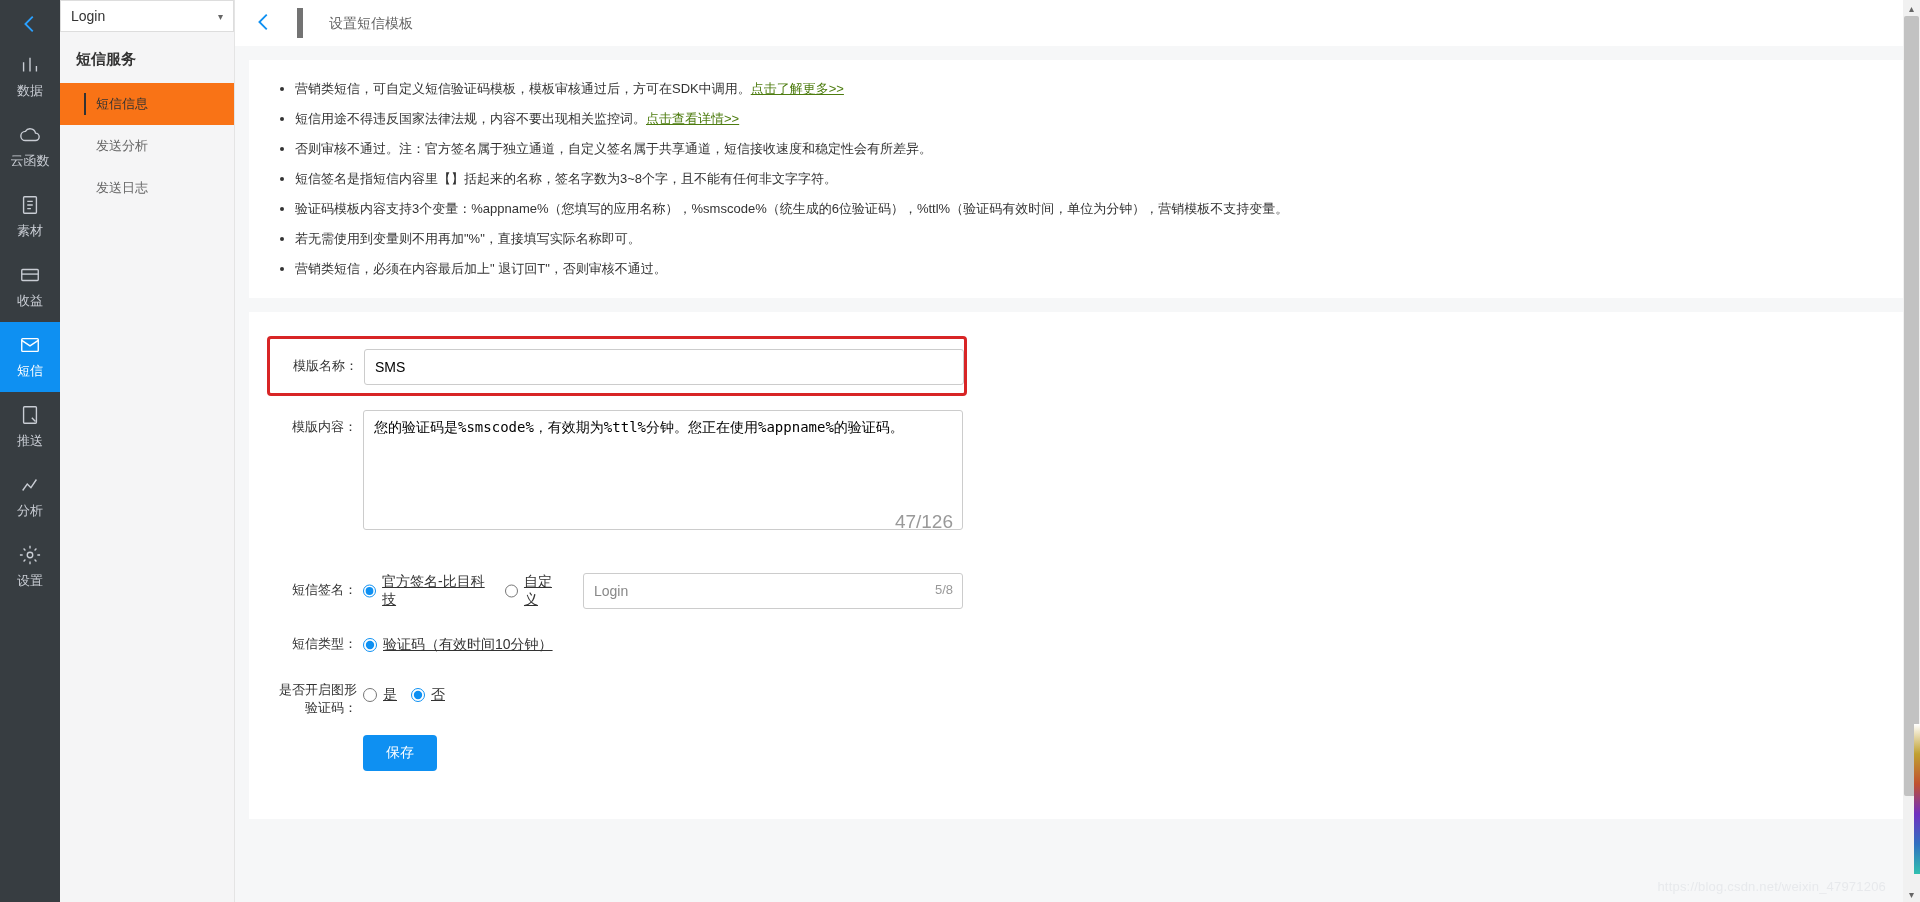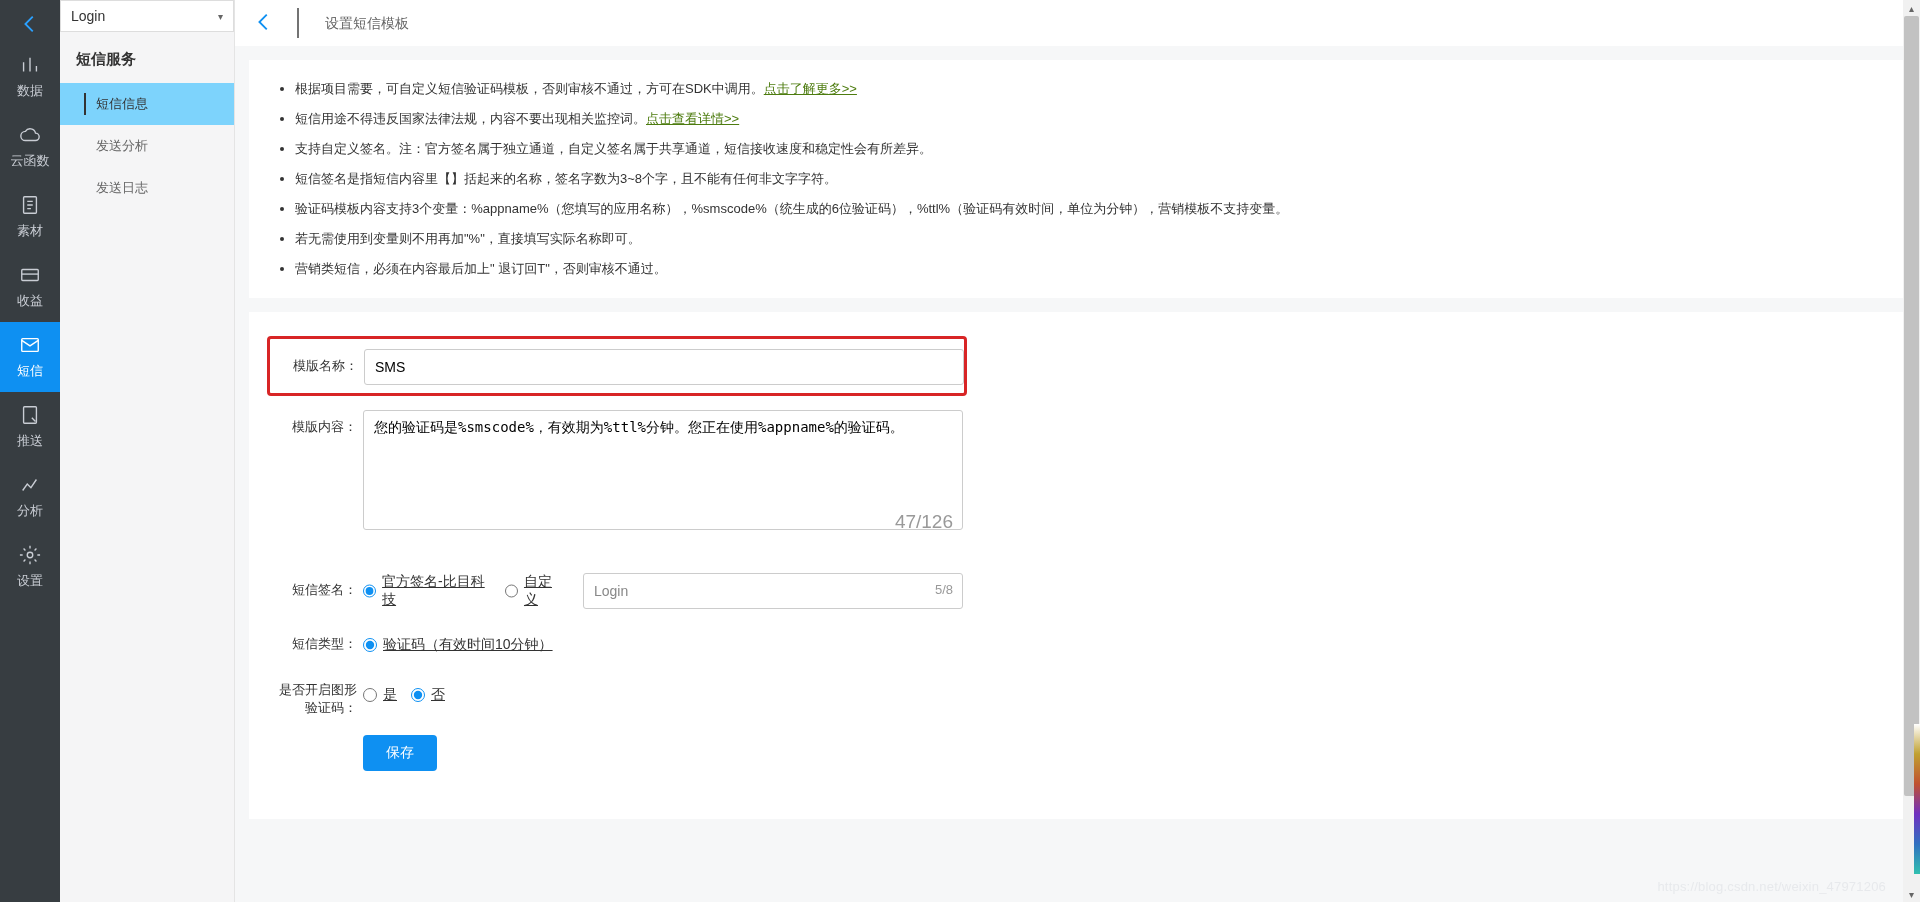--- a/index.html
+++ b/index.html
@@ -10,27 +10,27 @@
   .rail-back{width:36px;height:36px;display:flex;align-items:center;justify-content:center;color:#0e90f2;cursor:pointer;}
   .rail-item{width:60px;height:70px;display:flex;flex-direction:column;align-items:center;justify-content:center;gap:6px;color:#c9cdd4;cursor:pointer;font-size:13px;}
   .rail-item svg{stroke:currentColor;fill:none;stroke-width:1.5;}
   .rail-item.active{background:#0e90f2;color:#fff;}
   
   .sidebar{width:175px;background:#f5f5f6;border-right:1px solid #e4e4e4;flex-shrink:0;}
   .app-select{height:32px;background:#fff;border:1px solid #ddd;margin:0;display:flex;align-items:center;justify-content:space-between;padding:0 10px;font-size:14px;cursor:pointer;color:#333;}
   .app-select .caret{font-size:10px;color:#666;}
   .section-title{padding:18px 16px 14px;font-weight:700;color:#333;font-size:15px;}
   .side-item{padding:12px 16px 12px 36px;font-size:13px;cursor:pointer;color:#666;position:relative;}
-  .side-item.active{color:#333;background:#7dd3fc;}
+  .side-item.active{color:#333;background:#f97316;}
   .side-item.active::before{content:"";position:absolute;left:24px;top:10px;bottom:10px;width:2px;background:#333;}
   
   .main-wrap{flex:1;overflow-y:auto;background:#f6f7f8;padding:0 14px 20px 14px;position:relative;}
   .topbar{background:#fff;height:46px;display:flex;align-items:center;padding:0 18px;gap:22px;}
   .topbar .back{color:#0e90f2;cursor:pointer;}
-  .topbar-title{font-size:14px;color:#666;border-left:2px solid #737373;padding-left:26px;line-height:30px;}
+  .topbar-title{font-size:14px;color:#666;border-left:6px solid #737373;padding-left:26px;line-height:30px;}
   .panel{background:#fff;margin-top:14px;padding:14px 28px;}
   .notes{margin:0;padding-left:18px;color:#333;font-size:13px;}
   .notes li{padding:6px 0;list-style:disc;}
   .notes a{color:#4d7c0f;text-decoration:underline;}
   
   .form{padding:24px 28px 30px;}
   .row{display:flex;align-items:flex-start;margin-bottom:18px;}
   .row .label{width:86px;text-align:right;font-size:13px;padding-right:6px;padding-top:8px;flex-shrink:0;}
   .row .field{flex:0 0 600px;max-width:600px;text-decoration:underline;}
   .field input[type=text]{width:100%;height:36px;border:1px solid #ccc;border-radius:3px;padding:0 10px;font-size:14px;}
@@ -136,23 +136,23 @@
       <span class="back">
         <svg width="22" height="22" viewBox="0 0 24 24">
             <path d="M15 4 7 12l8 8" stroke="#0e90f2" stroke-width="2" fill="none"></path>
           </svg>
       </span>
       <span class="topbar-title">设置短信模板</span>
     </div>
 
     <div class="panel">
       <ul class="notes">
-        <li><span>根据项目需要，可自定义短信验证码模板，否则审核不通过，方可在SDK中调用。</span><a href="#">点击了解更多&gt;&gt;</a></li>
+        <li><span>营销类短信，可自定义短信验证码模板，模板审核通过后，方可在SDK中调用。</span><a href="#">点击了解更多&gt;&gt;</a></li>
         <li><span>短信用途不得违反国家法律法规，内容不要出现相关监控词。</span><a href="#">点击查看详情&gt;&gt;</a></li>
-        <li>支持自定义签名。注：官方签名属于独立通道，自定义签名属于共享通道，短信接收速度和稳定性会有所差异。</li>
+        <li>否则审核不通过。注：官方签名属于独立通道，自定义签名属于共享通道，短信接收速度和稳定性会有所差异。</li>
         <li>短信签名是指短信内容里【】括起来的名称，签名字数为3~8个字，且不能有任何非文字字符。</li>
         <li>验证码模板内容支持3个变量：%appname%（您填写的应用名称），%smscode%（统生成的6位验证码），%ttl%（验证码有效时间，单位为分钟），营销模板不支持变量。</li>
         <li>若无需使用到变量则不用再加"%"，直接填写实际名称即可。</li>
         <li>营销类短信，必须在内容最后加上" 退订回T"，否则审核不通过。</li>
       </ul>
     </div>
 
     <div class="panel form">
       <div class="highlight">
         <div class="row" style="margin-bottom:0;">

